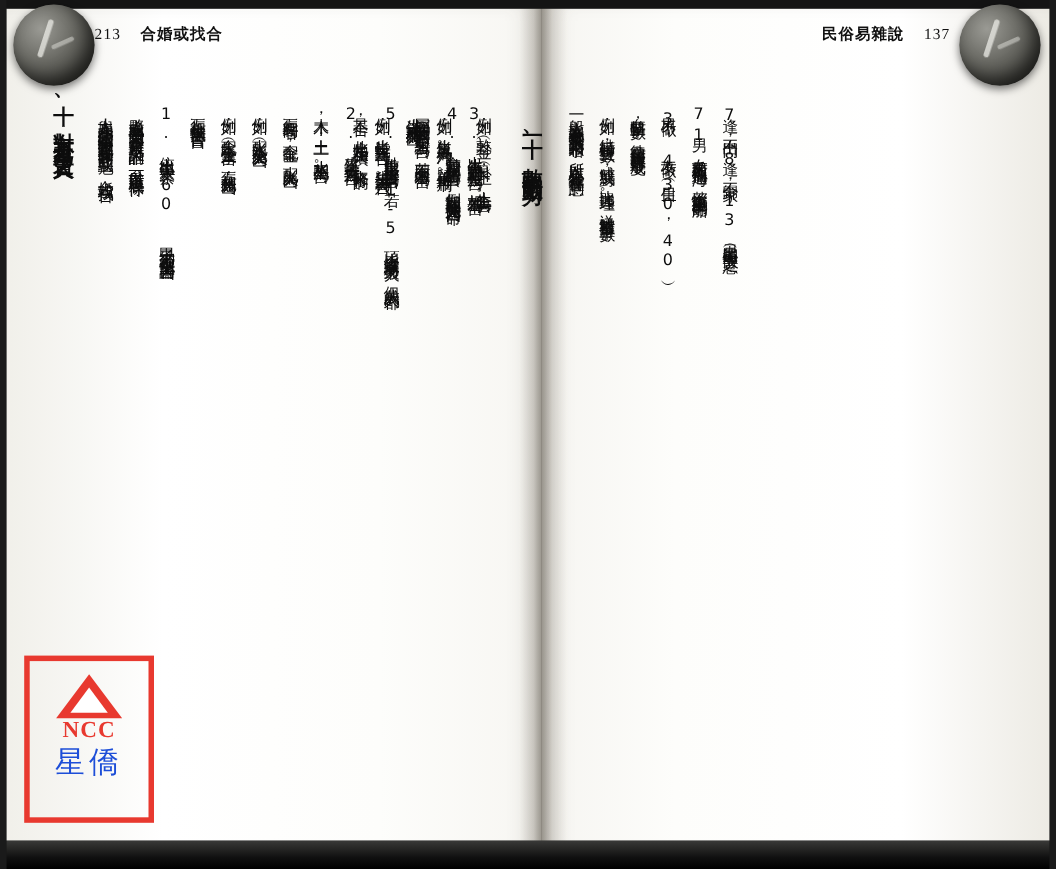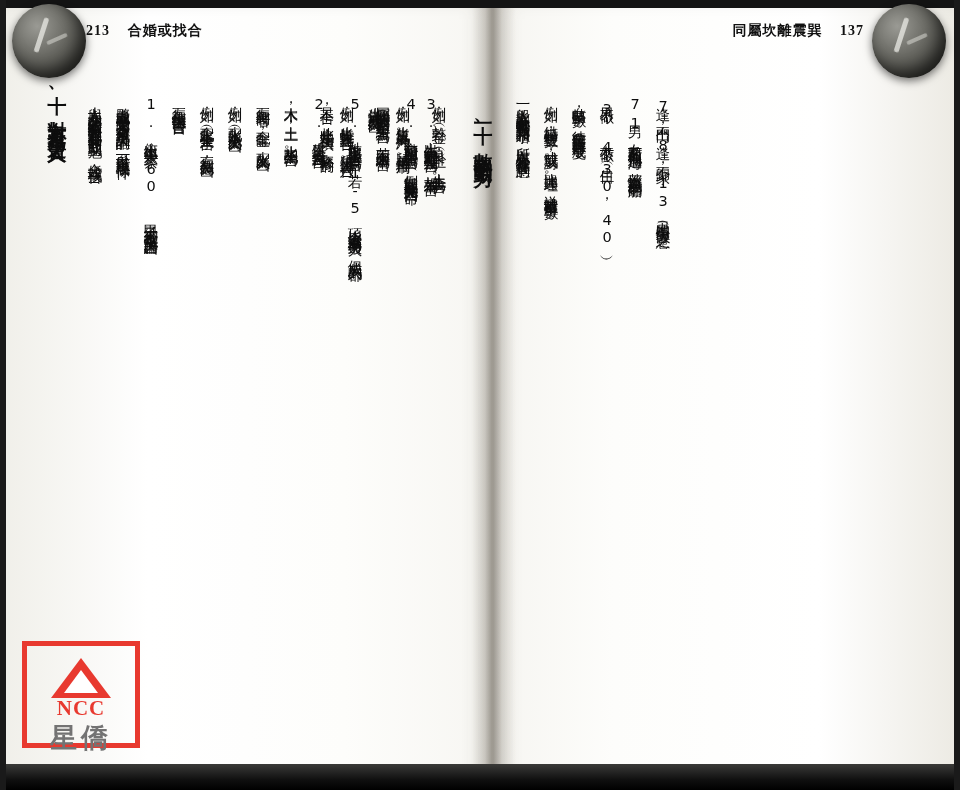--- a/index.html
+++ b/index.html
@@ -123,21 +123,21 @@
     font-size: 14px;
     font-weight: bold;
     color: #111;
     letter-spacing: 1px;
     white-space: nowrap;
   }
   .head-left { left: 86px; }
   .head-right { right: 96px; }
   .head .num {
     font-family: "Liberation Serif", serif;
-    font-weight: bold;
+    font-weight: normal;
   }
 
   
   .vtext {
     position: absolute;
     writing-mode: vertical-rl;
     text-orientation: upright;
     font-family: "DejaVu Sans", sans-serif;
     color: #0d0d0d;
     line-height: 1.9;
@@ -154,21 +154,21 @@
     letter-spacing: 3px;
     top: 78px;
   }
 
   
   .stamp {
     position: absolute;
     left: 22px;
     bottom: 42px;
     width: 118px;
-    height: 107px;
+    height: 152px;
     border: 5px solid #e8392f;
     box-sizing: border-box;
     background: rgba(255,255,255,0.0);
     padding-left: 16px;
   }
   .stamp .tri {
     position: absolute;
     top: 12px;
     left: 50%;
     transform: translateX(-50%);
@@ -198,22 +198,22 @@
     color: #e8392f;
     letter-spacing: 1px;
   }
   .stamp .cn {
     position: absolute;
     top: 74px;
     left: 0; right: 0;
     text-align: center;
     font-family: "DejaVu Sans", sans-serif;
     font-size: 27px;
-    font-weight: bold;
-    color: #737373;
+    font-weight: normal;
+    color: #1d4ed8;
     letter-spacing: 4px;
   }
 </style>
 </head>
 <body>
 
 <div class="book">
   <div class="table-bg"></div>
 
   <div class="page page-left"></div>
@@ -233,21 +233,21 @@
     <div class="streak"></div>
     <div class="streak2"></div>
   </div>
 
   <div class="head head-left">
     <span class="num">213</span>
     &nbsp;
     <span>合婚或找合</span>
   </div>
   <div class="head head-right">
-    <span>同屬坎離震巽</span>
+    <span>民俗易雜說</span>
     &nbsp;
     <span class="num">137</span>
   </div>
 
   <div class="vtext col-head" style="right: 884px; top: 80px;">十、對方是否為己之貴人</div>
 
   <div class="vtext col-body" style="right: 852px;">人與人互相之間的磁場有相吸的也有相排斥的（互助或互剋）。合婚或找合</div>
   <div class="vtext col-body" style="right: 824px;">夥人或與同事子女間是否合得來或是誰欠誰的。可參考以下幾項條件：</div>
   <div class="vtext col-body" style="right: 796px;">1.依出生年與干支察 60 甲子納音五行生剋來論吉凶</div>
   <div class="vtext col-body" style="right: 768px;">五行相生大抵而言皆吉</div>

